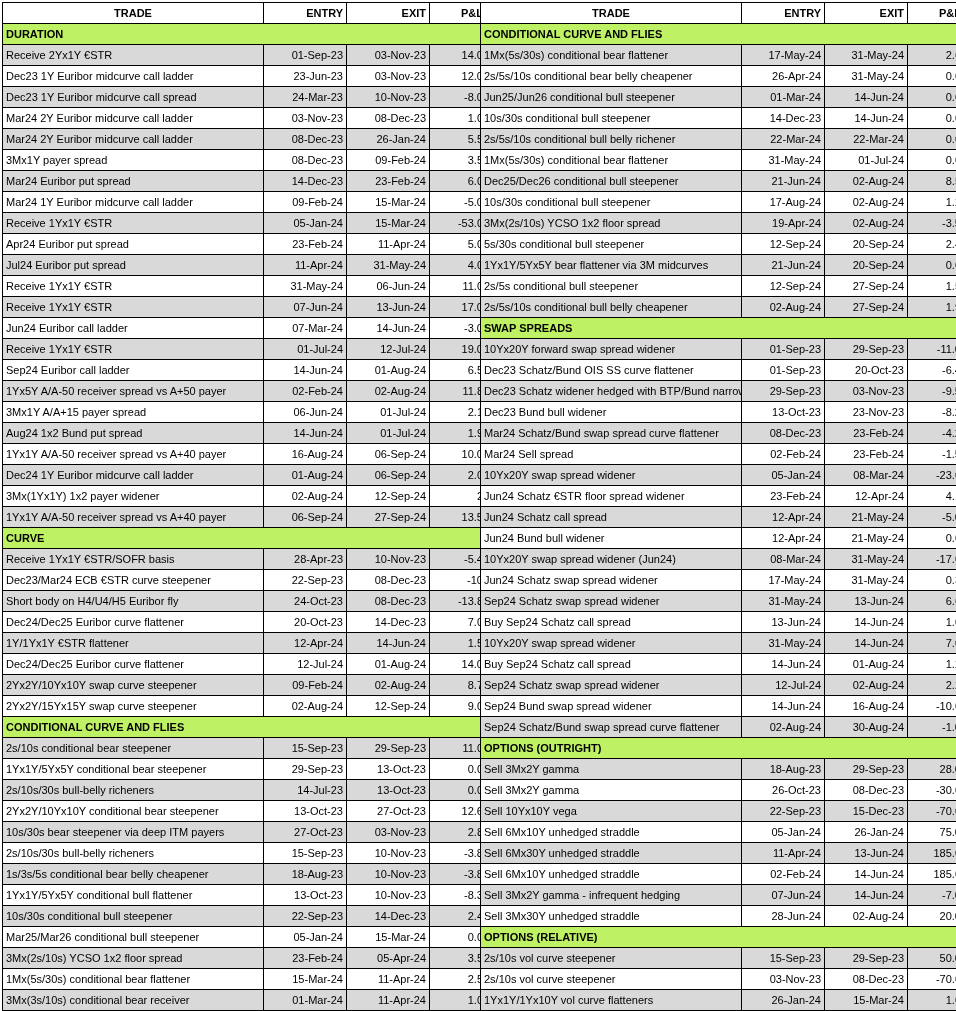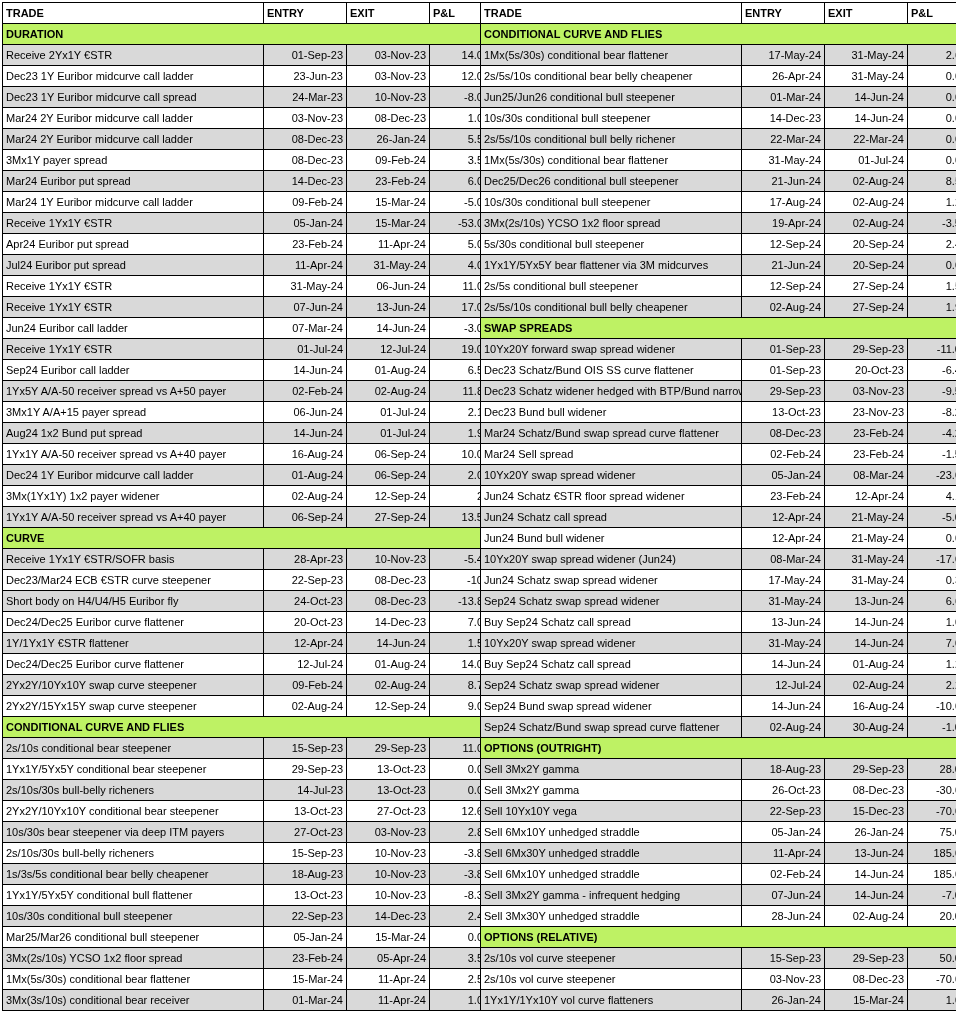--- a/index.html
+++ b/index.html
@@ -30,28 +30,28 @@
     padding:1px 3px;
     font-size:11px;
     height:18px;
     line-height:15px;
     vertical-align:middle;
     overflow:hidden;
     white-space:nowrap;
   }
   th{
     font-weight:bold;
-    text-align:left;
+    text-align:center;
     background:#ffffff;
   }
   .c-trade{width:254px;}
   .c-entry{width:76px;text-align:right;}
   .c-exit{width:76px;text-align:right;}
   .c-pl{width:50px;text-align:right;}
-  th.c-entry,th.c-exit,th.c-pl{text-align:left;}
+  th.c-entry,th.c-exit,th.c-pl{text-align:right;}
   tr.section td{
     background:#bef264;
     font-weight:bold;
   }
   tr.shade td{background:#d9d9d9;}
   tr.plain td{background:#ffffff;}
   .num{text-align:right;}
   .trade{text-align:left;}
 </style>
 </head>

